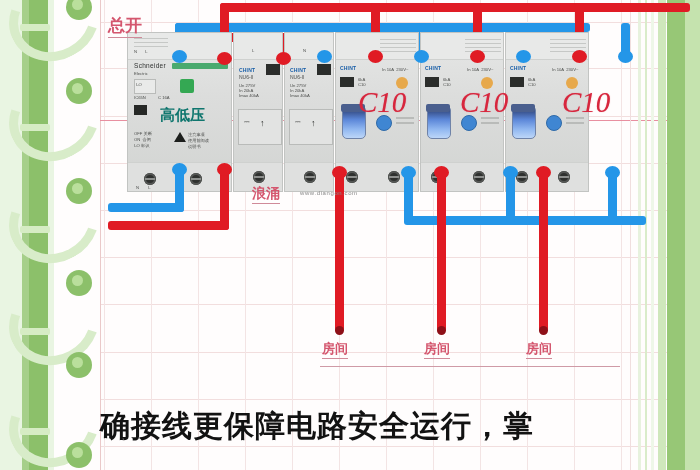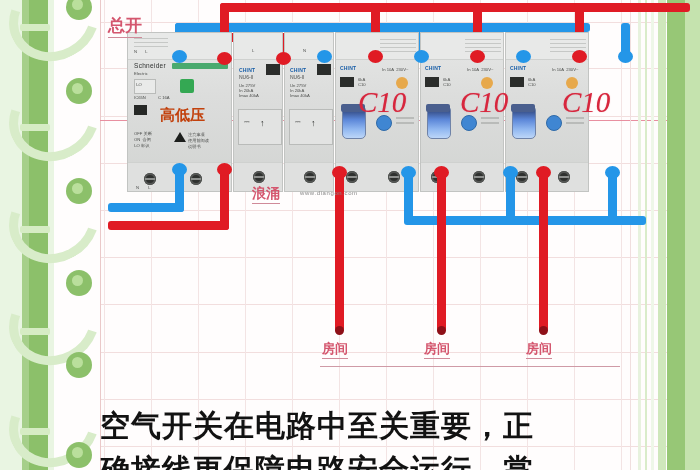--- a/index.html
+++ b/index.html
@@ -354,33 +354,32 @@
   <div class="wire wr" style="left:539px;top:172px;width:9px;height:160px"></div>
   <div class="cap-dot wr" style="left:332px;top:166px;width:15px;height:13px"></div>
   <div class="cap-dot wr" style="left:434px;top:166px;width:15px;height:13px"></div>
   <div class="cap-dot wr" style="left:536px;top:166px;width:15px;height:13px"></div>
   <div class="cap-dot" style="left:335px;top:326px;width:9px;height:9px;background:#8e1018"></div>
   <div class="cap-dot" style="left:437px;top:326px;width:9px;height:9px;background:#8e1018"></div>
   <div class="cap-dot" style="left:539px;top:326px;width:9px;height:9px;background:#8e1018"></div>
 
   <div class="lbl lbl-u" style="left:108px;top:14px;font-size:17px;font-weight:bold;color:#d4566e">总开</div>
 
-  <div class="lbl" style="left:160px;top:106px;font-size:15px;font-weight:bold;color:#c2410c">高低压</div>
+  <div class="lbl" style="left:160px;top:106px;font-size:15px;font-weight:bold;color:#0f766e">高低压</div>
 
   <div class="lbl lbl-u" style="left:252px;top:185px;font-size:14px;font-weight:bold;color:#d4566e">浪涌</div>
 
   <div class="watermark" style="left:300px;top:190px">www.diangon.com</div>
 
 
   <div class="lbl lbl-u" style="left:322px;top:340px;font-size:13px;font-weight:bold;color:#d4566e">房间</div>
   <div class="lbl lbl-u" style="left:424px;top:340px;font-size:13px;font-weight:bold;color:#d4566e">房间</div>
   <div class="lbl lbl-u" style="left:526px;top:340px;font-size:13px;font-weight:bold;color:#d4566e">房间</div>
 
   <div class="c10" style="left:358px;top:86px">C10</div>
   <div class="c10" style="left:460px;top:86px">C10</div>
   <div class="c10" style="left:562px;top:86px">C10</div>
 
   <div class="caption">
-    <div>空气开关在电路中至关重要，正</div>
     <div class="l2">确接线更保障电路安全运行，掌</div>
   </div>
 
 </div>
 
 </body></html>

